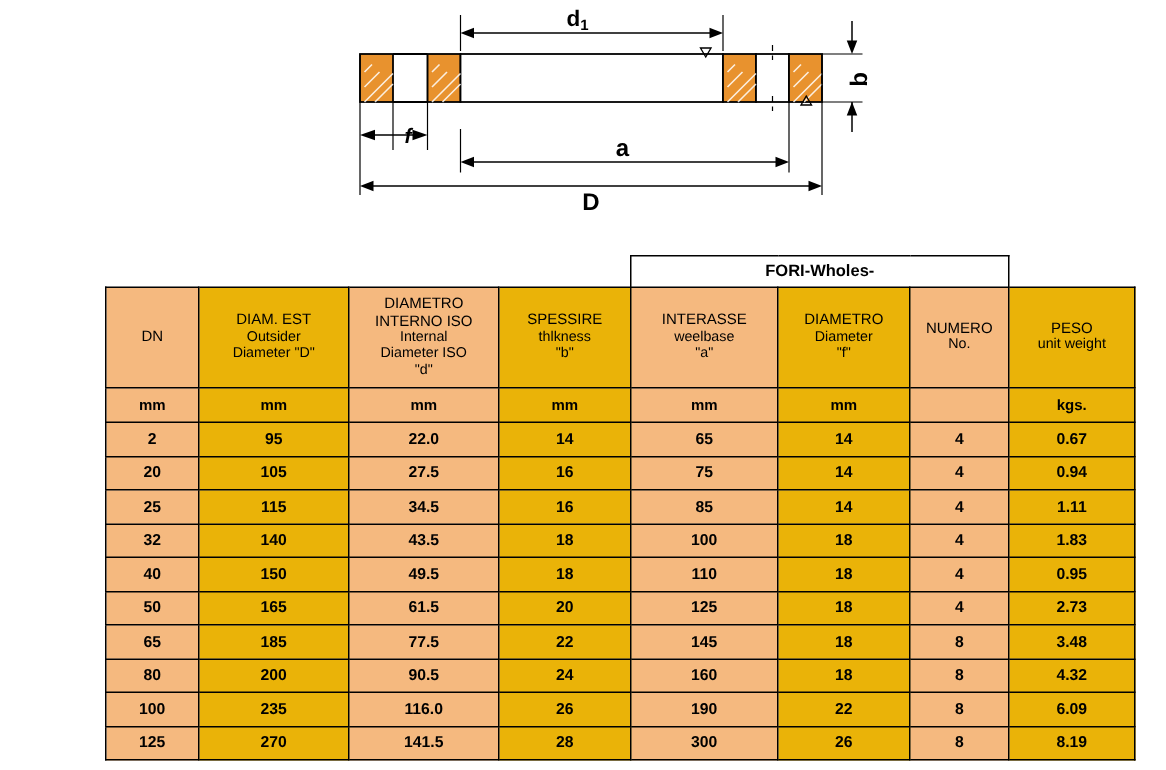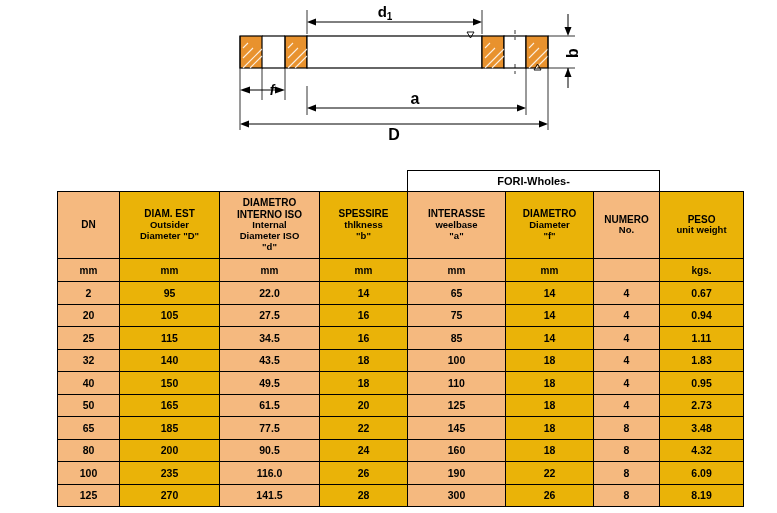--- a/index.html
+++ b/index.html
@@ -30,40 +30,41 @@
     left: 57px;
     top: 170px;
     width: 663px;
   }
   table.flange {
     border-collapse: collapse;
     table-layout: fixed;
     width: 663px;
     font-size: 10px;
     color: #000;
+    margin-left: 13px;
   }
   table.flange th, table.flange td {
     border: 1px solid #000;
     text-align: center;
     vertical-align: middle;
     padding: 0;
   }
   .hdr-group {
     height: 20px;
     font-weight: bold;
     font-size: 11px;
     background: #ffffff;
   }
   .nofill {
     border: none !important;
     background: transparent;
   }
   .hdr-cell {
     height: 66px;
-    font-weight: bold;
+    font-weight: normal;
     line-height: 1.15;
     font-size: 9.5px;
   }
   .hdr-cell .l1 { font-size: 10px; }
   .orange { background: #F5B97F; }
   .white  { background: #eab308; }
   .unit-row td {
     height: 22px;
     font-weight: bold;
     font-size: 10px;

